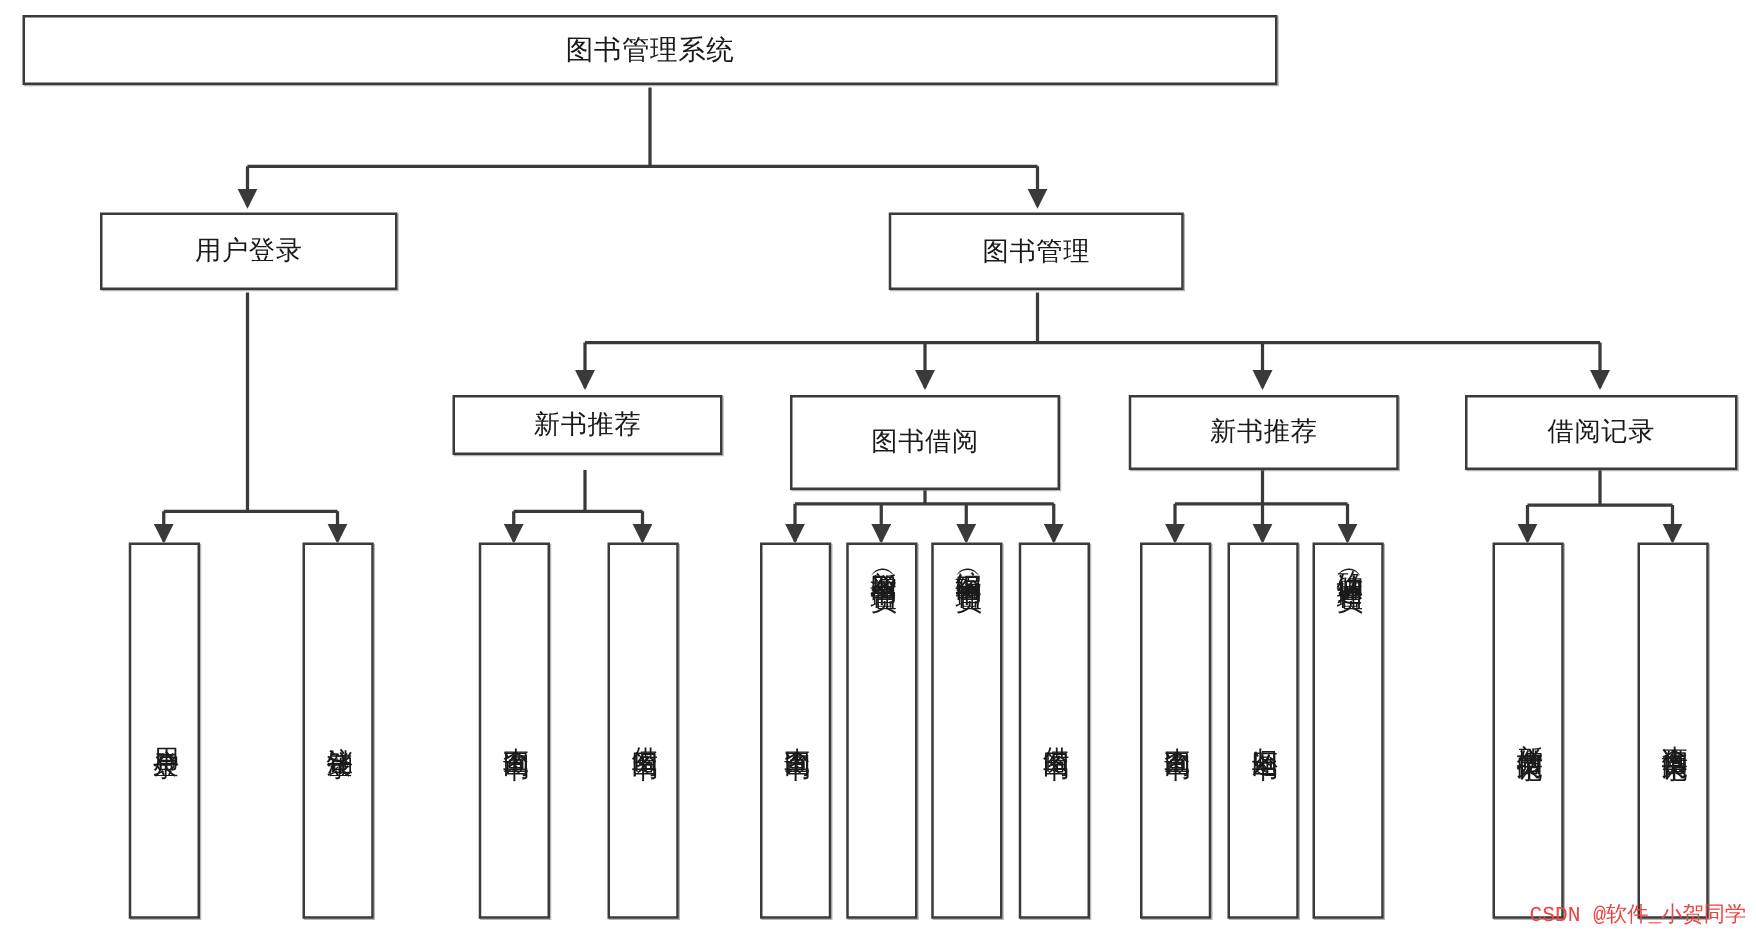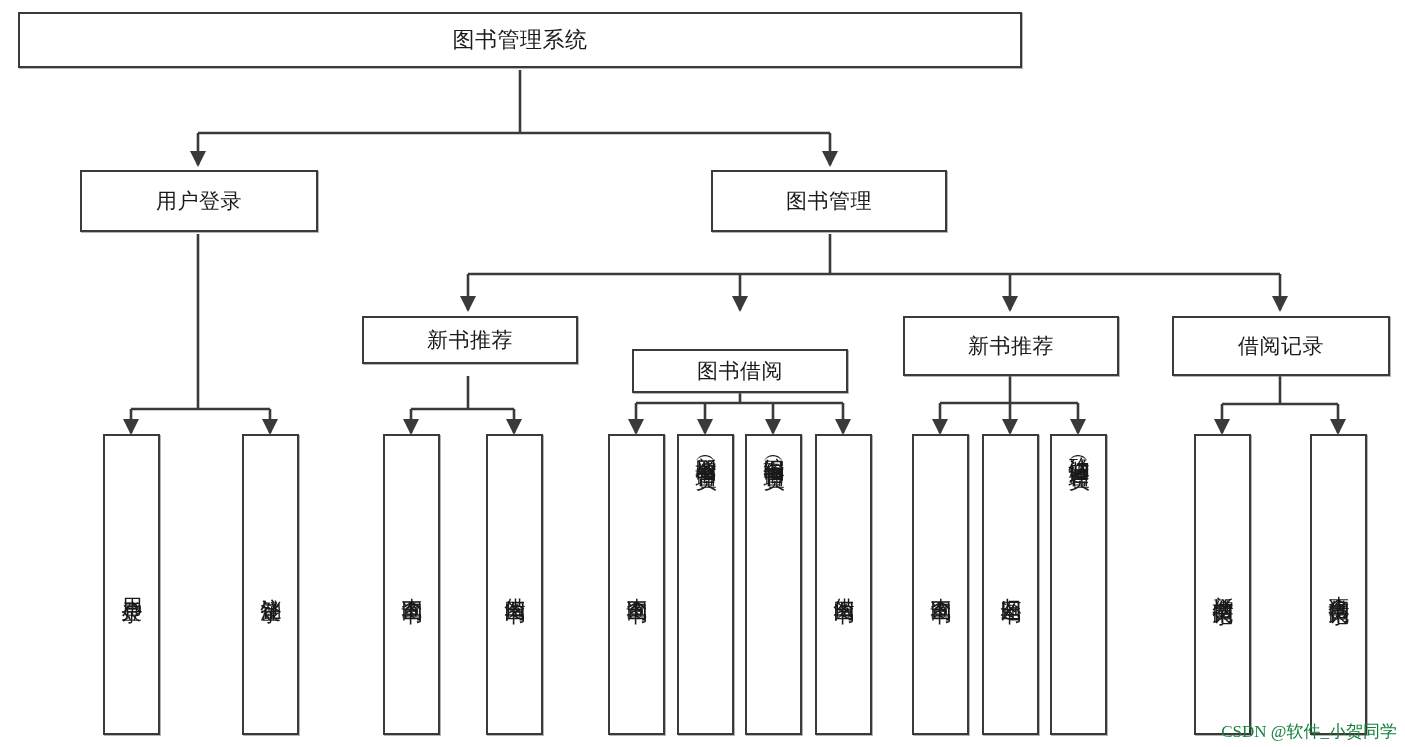--- a/index.html
+++ b/index.html
@@ -68,24 +68,24 @@
   }
   .node.v.mid {
     align-items: center;
     padding-top: 0;
   }
   .watermark {
     position: absolute;
     right: 8px;
     bottom: 4px;
     font-size: 17px;
-    color: #15803d;
+    color: #ef4444;
     white-space: nowrap;
     z-index: 3;
-    font-family: Liberation Serif, serif;
+    font-family: Liberation Mono, monospace;
     text-align: right;
   }
 </style>
 </head>
 <body>
 
 <div id="canvas">
 
   <svg id="connectors" viewBox="0 0 1405 747" xmlns="http://www.w3.org/2000/svg">
     <defs>
@@ -146,21 +146,21 @@
   </div>
 
   <div class="node h" style="left:711px; top:170px; width:236px; height:62px;font-family:Liberation Serif, serif;">
     <span class="label">图书管理</span>
   </div>
 
   <div class="node h" style="left:362px; top:316px; width:216px; height:48px;">
     <span class="label">新书推荐</span>
   </div>
 
-  <div class="node h" style="left:632px; top:316px; width:216px; height:44px;margin-top:33px;">
+  <div class="node h" style="left:632px; top:316px; width:216px; height:76px;">
     <span class="label">图书借阅</span>
   </div>
 
   <div class="node h" style="left:903px; top:316px; width:216px; height:60px;">
     <span class="label">新书推荐</span>
   </div>
 
   <div class="node h" style="left:1172px; top:316px; width:218px; height:60px;">
     <span class="label">借阅记录</span>
   </div>

